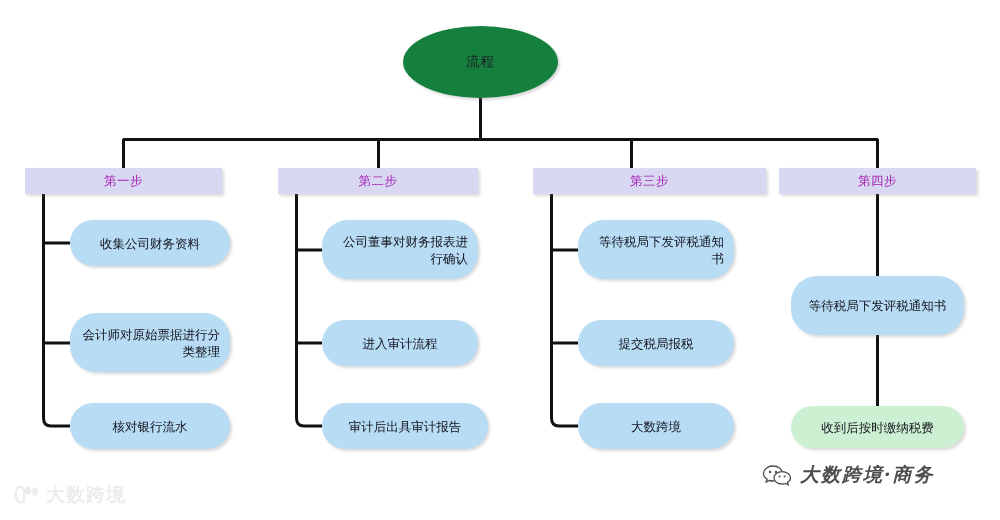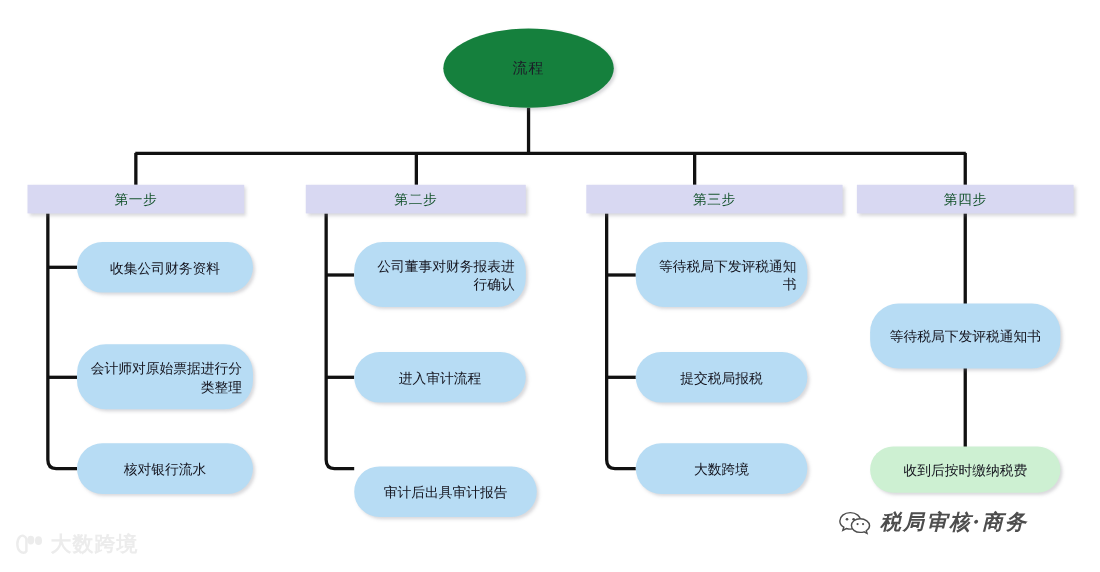--- a/index.html
+++ b/index.html
@@ -53,21 +53,21 @@
     height: 26px;
     background: #d8d8f2;
     box-shadow: 2px 2px 3px rgba(120,120,130,0.28);
     display: flex;
     align-items: center;
     justify-content: center;
     z-index: 3;
   }
   .step-header-label {
     font-size: 12.5px;
-    color: #14532d;
+    color: #a21caf;
     letter-spacing: 0.5px;
   }
 
   
   .leaf-node {
     position: absolute;
     border-radius: 26px;
     box-shadow: 2px 2px 3px rgba(120,120,130,0.28);
     display: flex;
     align-items: center;
@@ -186,21 +186,21 @@
   <div class="leaf-node blue" style="left:70px;  top:403px; width:160px; height:46px;">
     <span class="leaf-label">核对银行流水</span>
   </div>
 
   <div class="leaf-node blue" style="left:322px; top:220px; width:156px; height:59px;">
     <span class="leaf-label">公司董事对财务报表进行确认</span>
   </div>
   <div class="leaf-node blue" style="left:322px; top:320px; width:156px; height:46px;">
     <span class="leaf-label">进入审计流程</span>
   </div>
-  <div class="leaf-node blue" style="left:322px; top:424px; width:166px; height:46px;">
+  <div class="leaf-node blue" style="left:322px; top:403px; width:166px; height:46px;">
     <span class="leaf-label">审计后出具审计报告</span>
   </div>
 
   <div class="leaf-node blue" style="left:578px; top:220px; width:156px; height:59px;">
     <span class="leaf-label">等待税局下发评税通知书</span>
   </div>
   <div class="leaf-node blue" style="left:578px; top:320px; width:156px; height:46px;">
     <span class="leaf-label">提交税局报税</span>
   </div>
   <div class="leaf-node blue" style="left:578px; top:403px; width:156px; height:46px;">
@@ -228,16 +228,16 @@
       <path d="M11 3 C5.5 3 1.5 6.6 1.5 10.6 C1.5 12.9 2.9 15 5.1 16.3 L4.2 19.1 L7.4 17.5
                C8.5 17.8 9.7 18 11 18 C16.5 18 20.5 14.5 20.5 10.6 C20.5 6.6 16.5 3 11 3 Z" fill="none" stroke="#4d4d4d" stroke-width="1.3"></path>
       <circle cx="8" cy="9" r="1.2" fill="#4d4d4d"></circle>
       <circle cx="14" cy="9" r="1.2" fill="#4d4d4d"></circle>
       <path d="M20 8.6 C24.6 8.6 28.5 11.5 28.5 14.8 C28.5 16.7 27.3 18.4 25.5 19.5
                L26.2 21.8 L23.5 20.5 C22.6 20.8 21.3 21 20 21 C15.4 21 12 18.1 12 14.8
                C12 11.5 15.4 8.6 20 8.6 Z" fill="#ffffff" stroke="#4d4d4d" stroke-width="1.3"></path>
       <circle cx="17.6" cy="13.4" r="1" fill="#4d4d4d"></circle>
       <circle cx="22.6" cy="13.4" r="1" fill="#4d4d4d"></circle>
     </svg>
-    <span class="wm-right-text">税局审核·商务</span>
+    <span class="wm-right-text">大数跨境·商务</span>
   </div>
 
 </div>
 
 </body></html>

